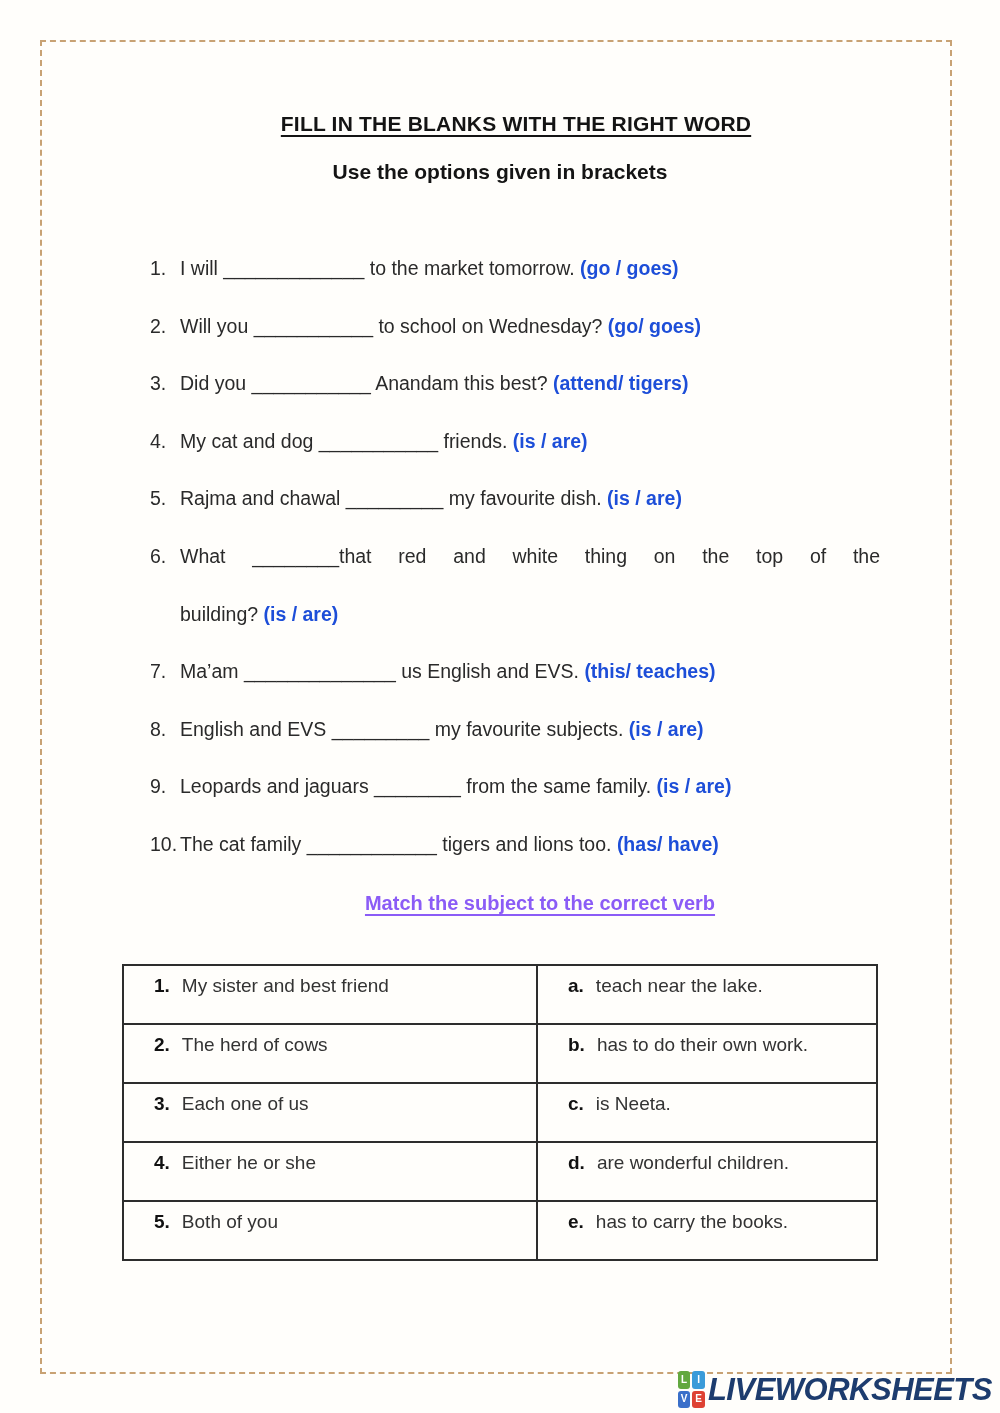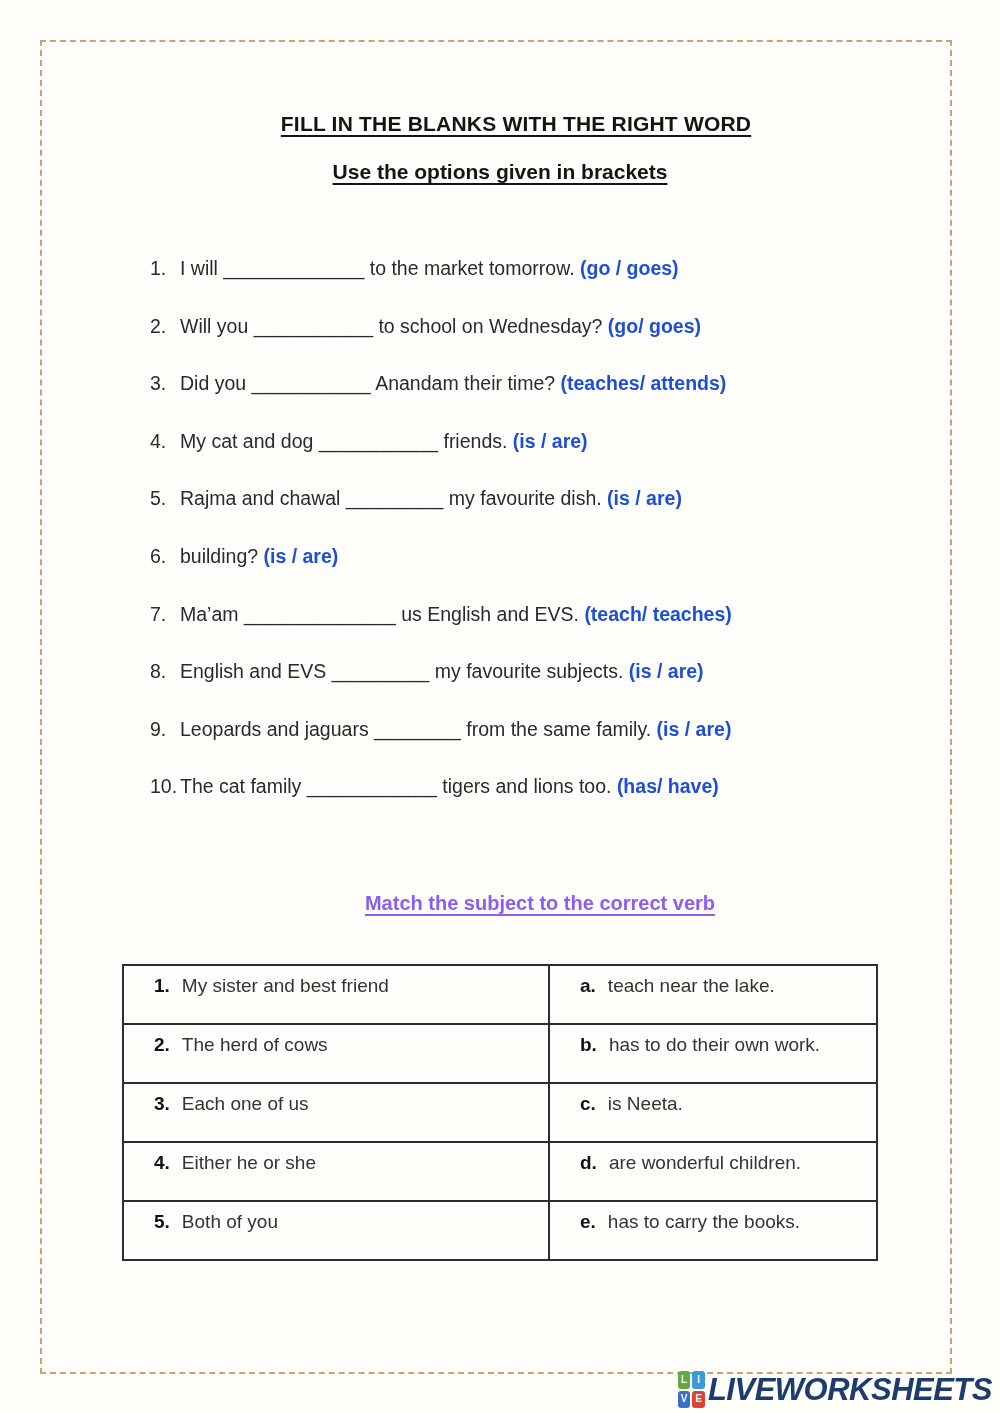--- a/index.html
+++ b/index.html
@@ -15,21 +15,21 @@
     border:2px dashed #c8a274;background:transparent;pointer-events:none;
   }
   .ws-title{
     position:absolute;top:112px;left:16px;width:100%;text-align:center;
     font-size:21px;font-weight:bold;color:#141414;
     text-decoration:underline;text-underline-offset:4px;letter-spacing:.2px;
   }
   .ws-subtitle{
     position:absolute;top:160px;left:0;width:100%;text-align:center;
     font-size:21px;font-weight:bold;color:#141414;
-    text-decoration:underline;text-underline-offset:4px;
+    text-underline-offset:4px;
   }
   .questions{
     position:absolute;top:240px;left:150px;width:730px;
     font-size:19.5px;color:#2a2a2a;
   }
   .q{display:flex;line-height:57.6px;}
   .qnum{flex:none;width:30px;}
   .qtext{flex:1;}
   .q b{color:#1d4ed8;}
   .qjustify{text-align:justify;text-align-last:justify;}
@@ -38,21 +38,21 @@
     font-size:20px;font-weight:bold;color:#8b5cf6;
     text-decoration:underline;text-underline-offset:4px;padding-left:40px;
   }
   table.match{
     position:absolute;left:122px;top:964px;width:756px;
     border-collapse:collapse;table-layout:fixed;
     font-size:19px;color:#333;
   }
   table.match td{
     border:2px solid #2d2d2d;height:48px;vertical-align:top;
-    padding:9px 18px 0 30px;
+    padding:9px 6px 0 30px;
   }
   td.col-left{width:376px;}
   .cellnum{font-weight:bold;color:#111;margin-right:12px;}
   .logo{
     position:absolute;top:1371px;right:8px;
     display:flex;align-items:center;gap:3px;cursor:pointer;
   }
   .logo-grid{
     width:27px;height:37px;display:grid;
     grid-template-columns:1fr 1fr;grid-template-rows:1fr 1fr;gap:2px;
@@ -78,39 +78,40 @@
     <div class="q">
       <span class="qnum">1.</span>
       <div class="qtext"><span>I will _____________ to the market tomorrow. </span><b>(go / goes)</b></div>
     </div>
     <div class="q">
       <span class="qnum">2.</span>
       <div class="qtext"><span>Will you ___________ to school on Wednesday? </span><b>(go/ goes)</b></div>
     </div>
     <div class="q">
       <span class="qnum">3.</span>
-      <div class="qtext"><span>Did you ___________ Anandam their time? </span><b>(teaches/ attends)</b></div>
+      <div class="qtext"><span>Did you ___________ Anandam this best? </span><b>(attend/ tigers)</b></div>
     </div>
     <div class="q">
       <span class="qnum">4.</span>
       <div class="qtext"><span>My cat and dog ___________ friends. </span><b>(is / are)</b></div>
     </div>
     <div class="q">
       <span class="qnum">5.</span>
       <div class="qtext"><span>Rajma and chawal _________ my favourite dish. </span><b>(is / are)</b></div>
     </div>
     <div class="q">
       <span class="qnum">6.</span>
       <div class="qtext">
+        <div class="qjustify">What ________that red and white thing on the top of the</div>
         <div><span>building? </span><b>(is / are)</b></div>
       </div>
     </div>
     <div class="q">
       <span class="qnum">7.</span>
-      <div class="qtext"><span>Ma’am ______________ us English and EVS. </span><b>(teach/ teaches)</b></div>
+      <div class="qtext"><span>Ma’am ______________ us English and EVS. </span><b>(this/ teaches)</b></div>
     </div>
     <div class="q">
       <span class="qnum">8.</span>
       <div class="qtext"><span>English and EVS _________ my favourite subjects. </span><b>(is / are)</b></div>
     </div>
     <div class="q">
       <span class="qnum">9.</span>
       <div class="qtext"><span>Leopards and jaguars ________ from the same family. </span><b>(is / are)</b></div>
     </div>
     <div class="q">

